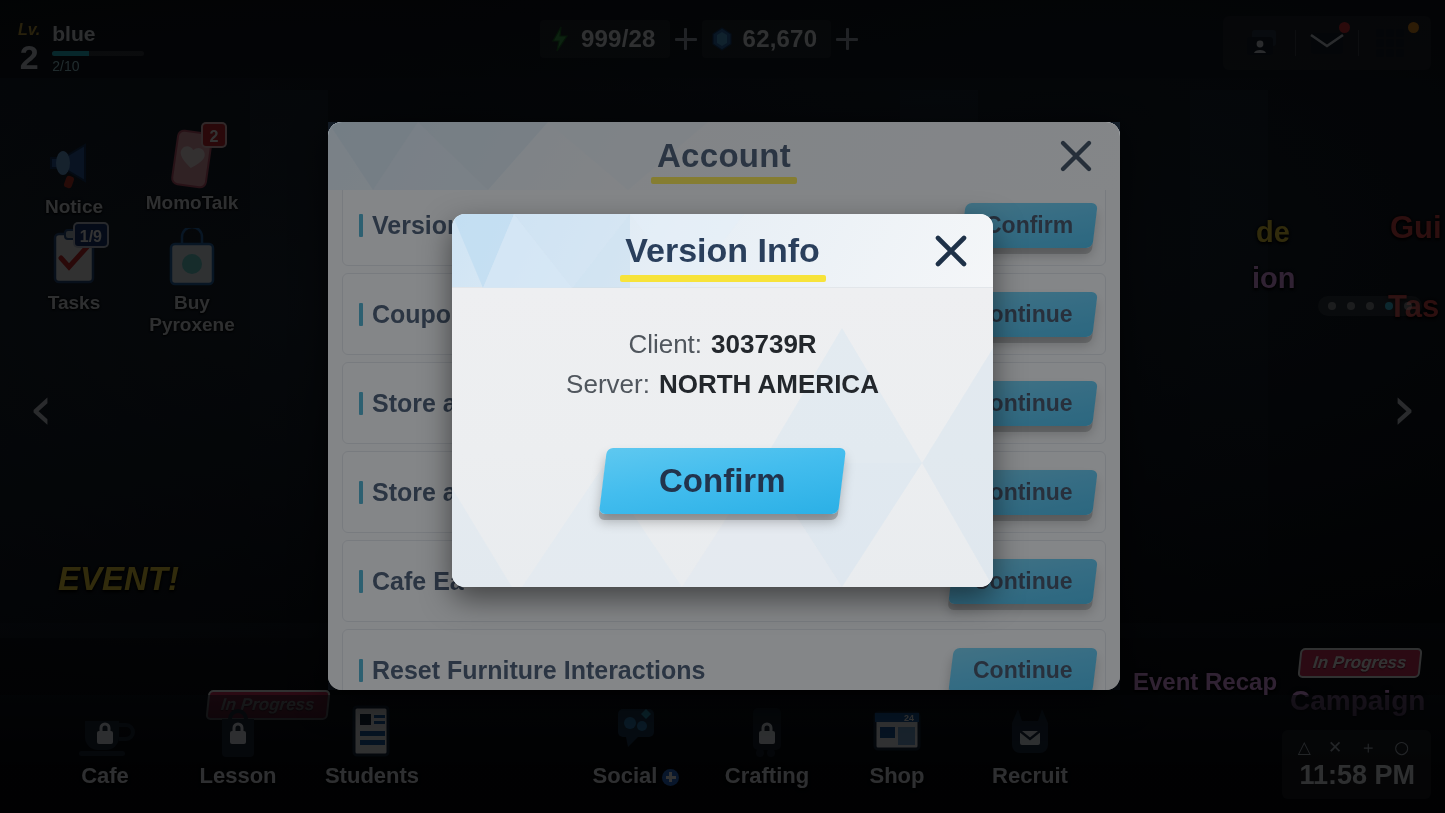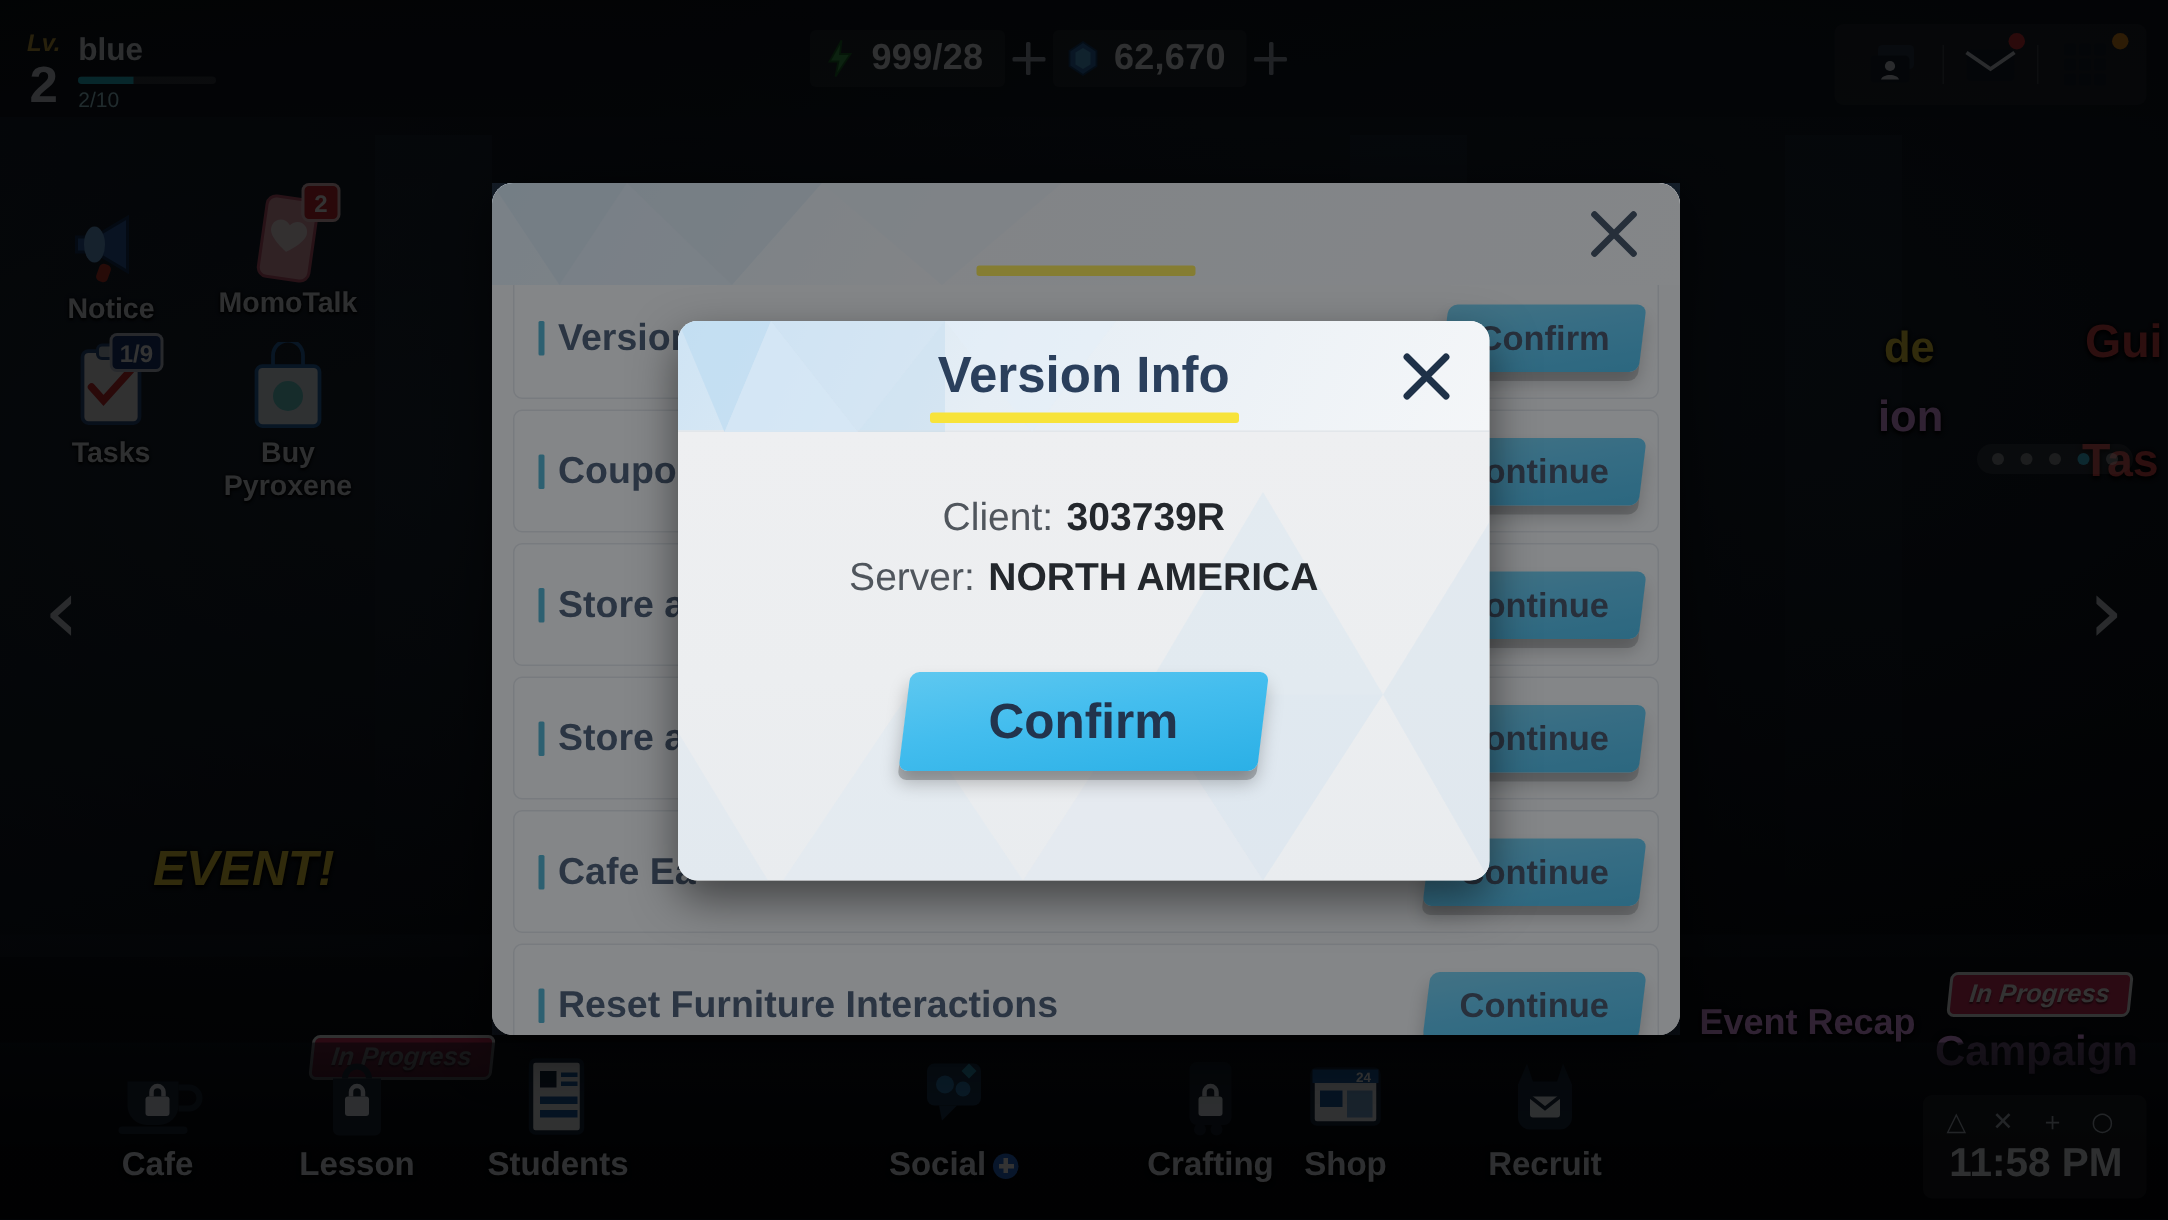--- a/index.html
+++ b/index.html
@@ -443,21 +443,21 @@
   <div class="bg-text yellow" style="left:1256px; top:216px; font-size:29px;">de</div>
   <div class="bg-text" style="left:1252px; top:262px; font-size:29px;">ion</div>
   <div class="bg-text red" style="left:1390px; top:210px; font-size:31px;">Gui</div>
   <div class="bg-text red" style="left:1388px; top:248px; font-size:31px;margin-top:41px;">Tas</div>
 
   <div class="bg-text" style="left:1133px; top:668px; font-size:24px;">Event Recap</div>
   <div class="bg-text" style="left:1290px; top:685px; font-size:28px;">Campaign</div>
   <div class="inprog" style="left:1299px; top:648px;">In Progress</div>
   <div class="inprog" style="left:207px; top:690px;">In Progress</div>
 
-  <div class="bg-text yellow" style="left:58px; top:560px; font-size:33px; font-style:italic;margin-left:44px;">EVENT!</div>
+  <div class="bg-text yellow" style="left:58px; top:560px; font-size:33px; font-style:italic;">EVENT!</div>
 
   <div class="nav-arrow" style="left:14px;">‹</div>
   <div class="nav-arrow" style="right:14px;">›</div>
 
   <div class="carousel-dots">
     <span class="cdot"></span>
     <span class="cdot"></span>
     <span class="cdot"></span>
     <span class="cdot on"></span>
     <span class="cdot"></span>
@@ -519,21 +519,21 @@
             <rect x="14" y="6" width="36" height="28" rx="5" fill="#1d3a56"></rect>
             <path d="M22 34l2 10 10-10z" fill="#1d3a56"></path>
             <circle cx="26" cy="20" r="6" fill="#2f7fb8"></circle>
             <circle cx="38" cy="23" r="5" fill="#2f7fb8"></circle>
             <path d="M42 6l5 5-5 5-5-5z" fill="#2f9fc4"></path>
           </svg>
       </div>
       <div class="bn-label"><span>Social</span><span class="social-plus"></span></div>
     </div>
 
-    <div class="bn-item" style="left:732px;">
+    <div class="bn-item" style="left:692px;">
       <div class="bn-icon">
         <svg viewBox="0 0 64 58" class="x-svg">
             <rect x="18" y="5" width="28" height="42" rx="5" fill="#16222f"></rect>
             <circle cx="25" cy="50" r="4" fill="#16222f"></circle>
             <circle cx="36" cy="50" r="4" fill="#16222f"></circle>
           </svg>
         <span class="lockglyph">
           <svg viewBox="0 0 22 26" class="x-svg">
               <rect x="3" y="11" width="16" height="13" rx="2" fill="#dfe6ee"></rect>
               <path d="M7 11V8a4 4 0 0 1 8 0v3" fill="none" stroke="#dfe6ee" stroke-width="3"></path>
@@ -575,20 +575,21 @@
 
   <div class="account-dialog">
 
     <div class="ad-header">
       <svg class="facets" viewBox="0 0 792 68" preserveAspectRatio="none">
         <polygon points="0,0 90,0 45,68" fill="#c6dcee" opacity=".55"></polygon>
         <polygon points="45,68 90,0 160,68" fill="#d5e6f3" opacity=".5"></polygon>
         <polygon points="90,0 160,68 220,0" fill="#bcd6ec" opacity=".35"></polygon>
         <polygon points="220,0 300,68 380,0" fill="#e3edf5" opacity=".45"></polygon>
       </svg>
+      <div class="ad-title">Account</div>
       <div class="title-underline"></div>
       <div class="ad-close">
         <svg viewBox="0 0 44 44" class="x-svg">
             <path d="M9 9 35 35M35 9 9 35" stroke="#1e3148" stroke-width="4.4" stroke-linecap="round"></path>
           </svg>
       </div>
     </div>
 
     <div class="ad-body">
       <div class="ad-list">

